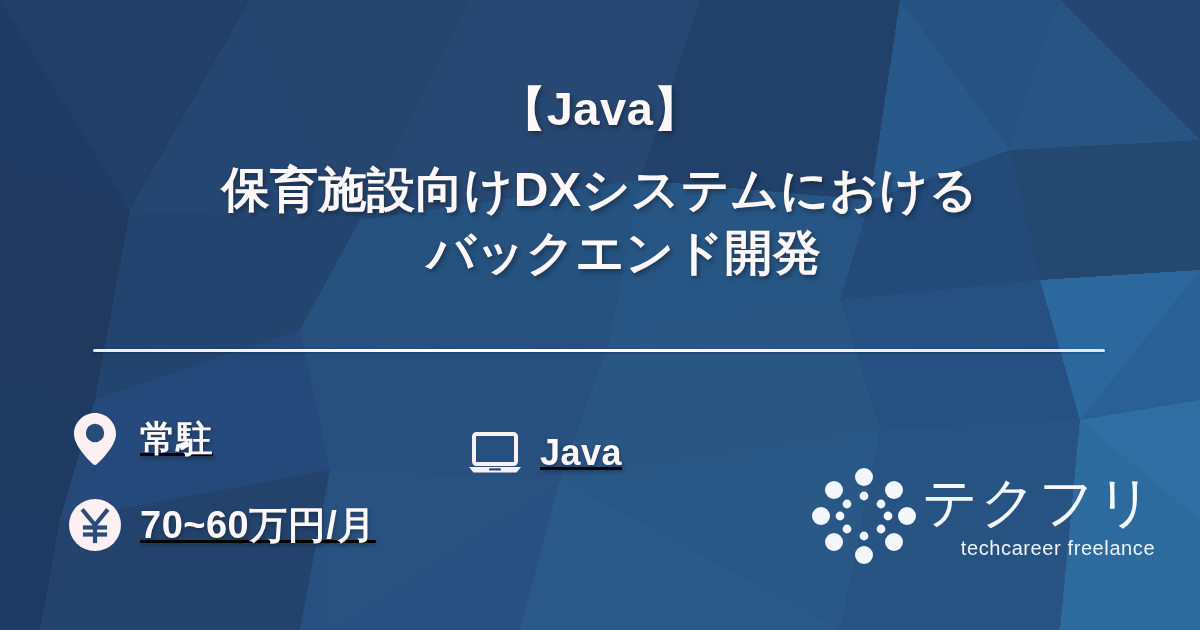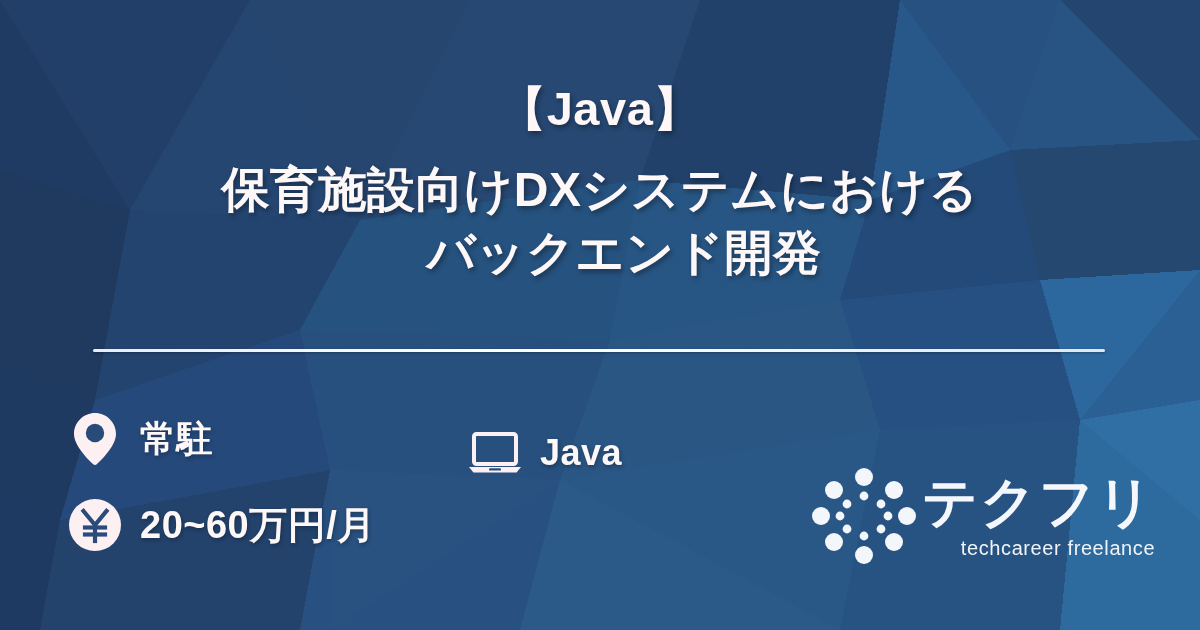--- a/index.html
+++ b/index.html
@@ -74,20 +74,21 @@
     width: 720px;
   }
   .meta-row {
     display: flex;
     align-items: center;
     height: 86px;
   }
   .meta-cell {
     display: flex;
     align-items: center;
+    text-decoration: underline;
   }
   .meta-cell.col-a { width: 400px; }
   .meta-cell.col-b { width: 300px; margin-top: 28px; }
   .meta-icon {
     width: 54px;
     height: 54px;
     flex: 0 0 54px;
     display: flex;
     align-items: center;
     justify-content: center;
@@ -122,21 +123,21 @@
     margin-left: 6px;
     display: flex;
     flex-direction: column;
     align-items: flex-start;
     justify-content: center;
   }
   .logo-jp {
     color: #f4f7fb;
     font-size: 55px;
     line-height: 1.0;
-    font-weight: 700;
+    font-weight: 400;
     letter-spacing: 2px;
     white-space: nowrap;
   }
   .logo-en {
     color: #f0f4f9;
     font-size: 20px;
     line-height: 1.0;
     margin-top: 8px;
     letter-spacing: 0.6px;
     white-space: nowrap;
@@ -236,21 +237,21 @@
             <svg width="54" height="54" viewBox="0 0 54 54" aria-hidden="true">
               <circle cx="27" cy="27" r="26" fill="#fdf0f3"></circle>
               <g fill="none" stroke="#2b4c7a" stroke-width="4.2" stroke-linecap="square">
                 <path d="M15.5 13 L27 27 L38.5 13"></path>
                 <path d="M17 29.5 H37"></path>
                 <path d="M17 36.5 H37"></path>
                 <path d="M27 27 V43"></path>
               </g>
             </svg>
           </span>
-          <span class="meta-label wide">20~60万円/月</span>
+          <span class="meta-label wide">70~60万円/月</span>
         </div>
 
 
       </div>
 
     </div>
 
     <div class="logo">
       <svg class="logo-mark" viewBox="0 0 104 96" aria-hidden="true">
         <g fill="#f3f6fa">

